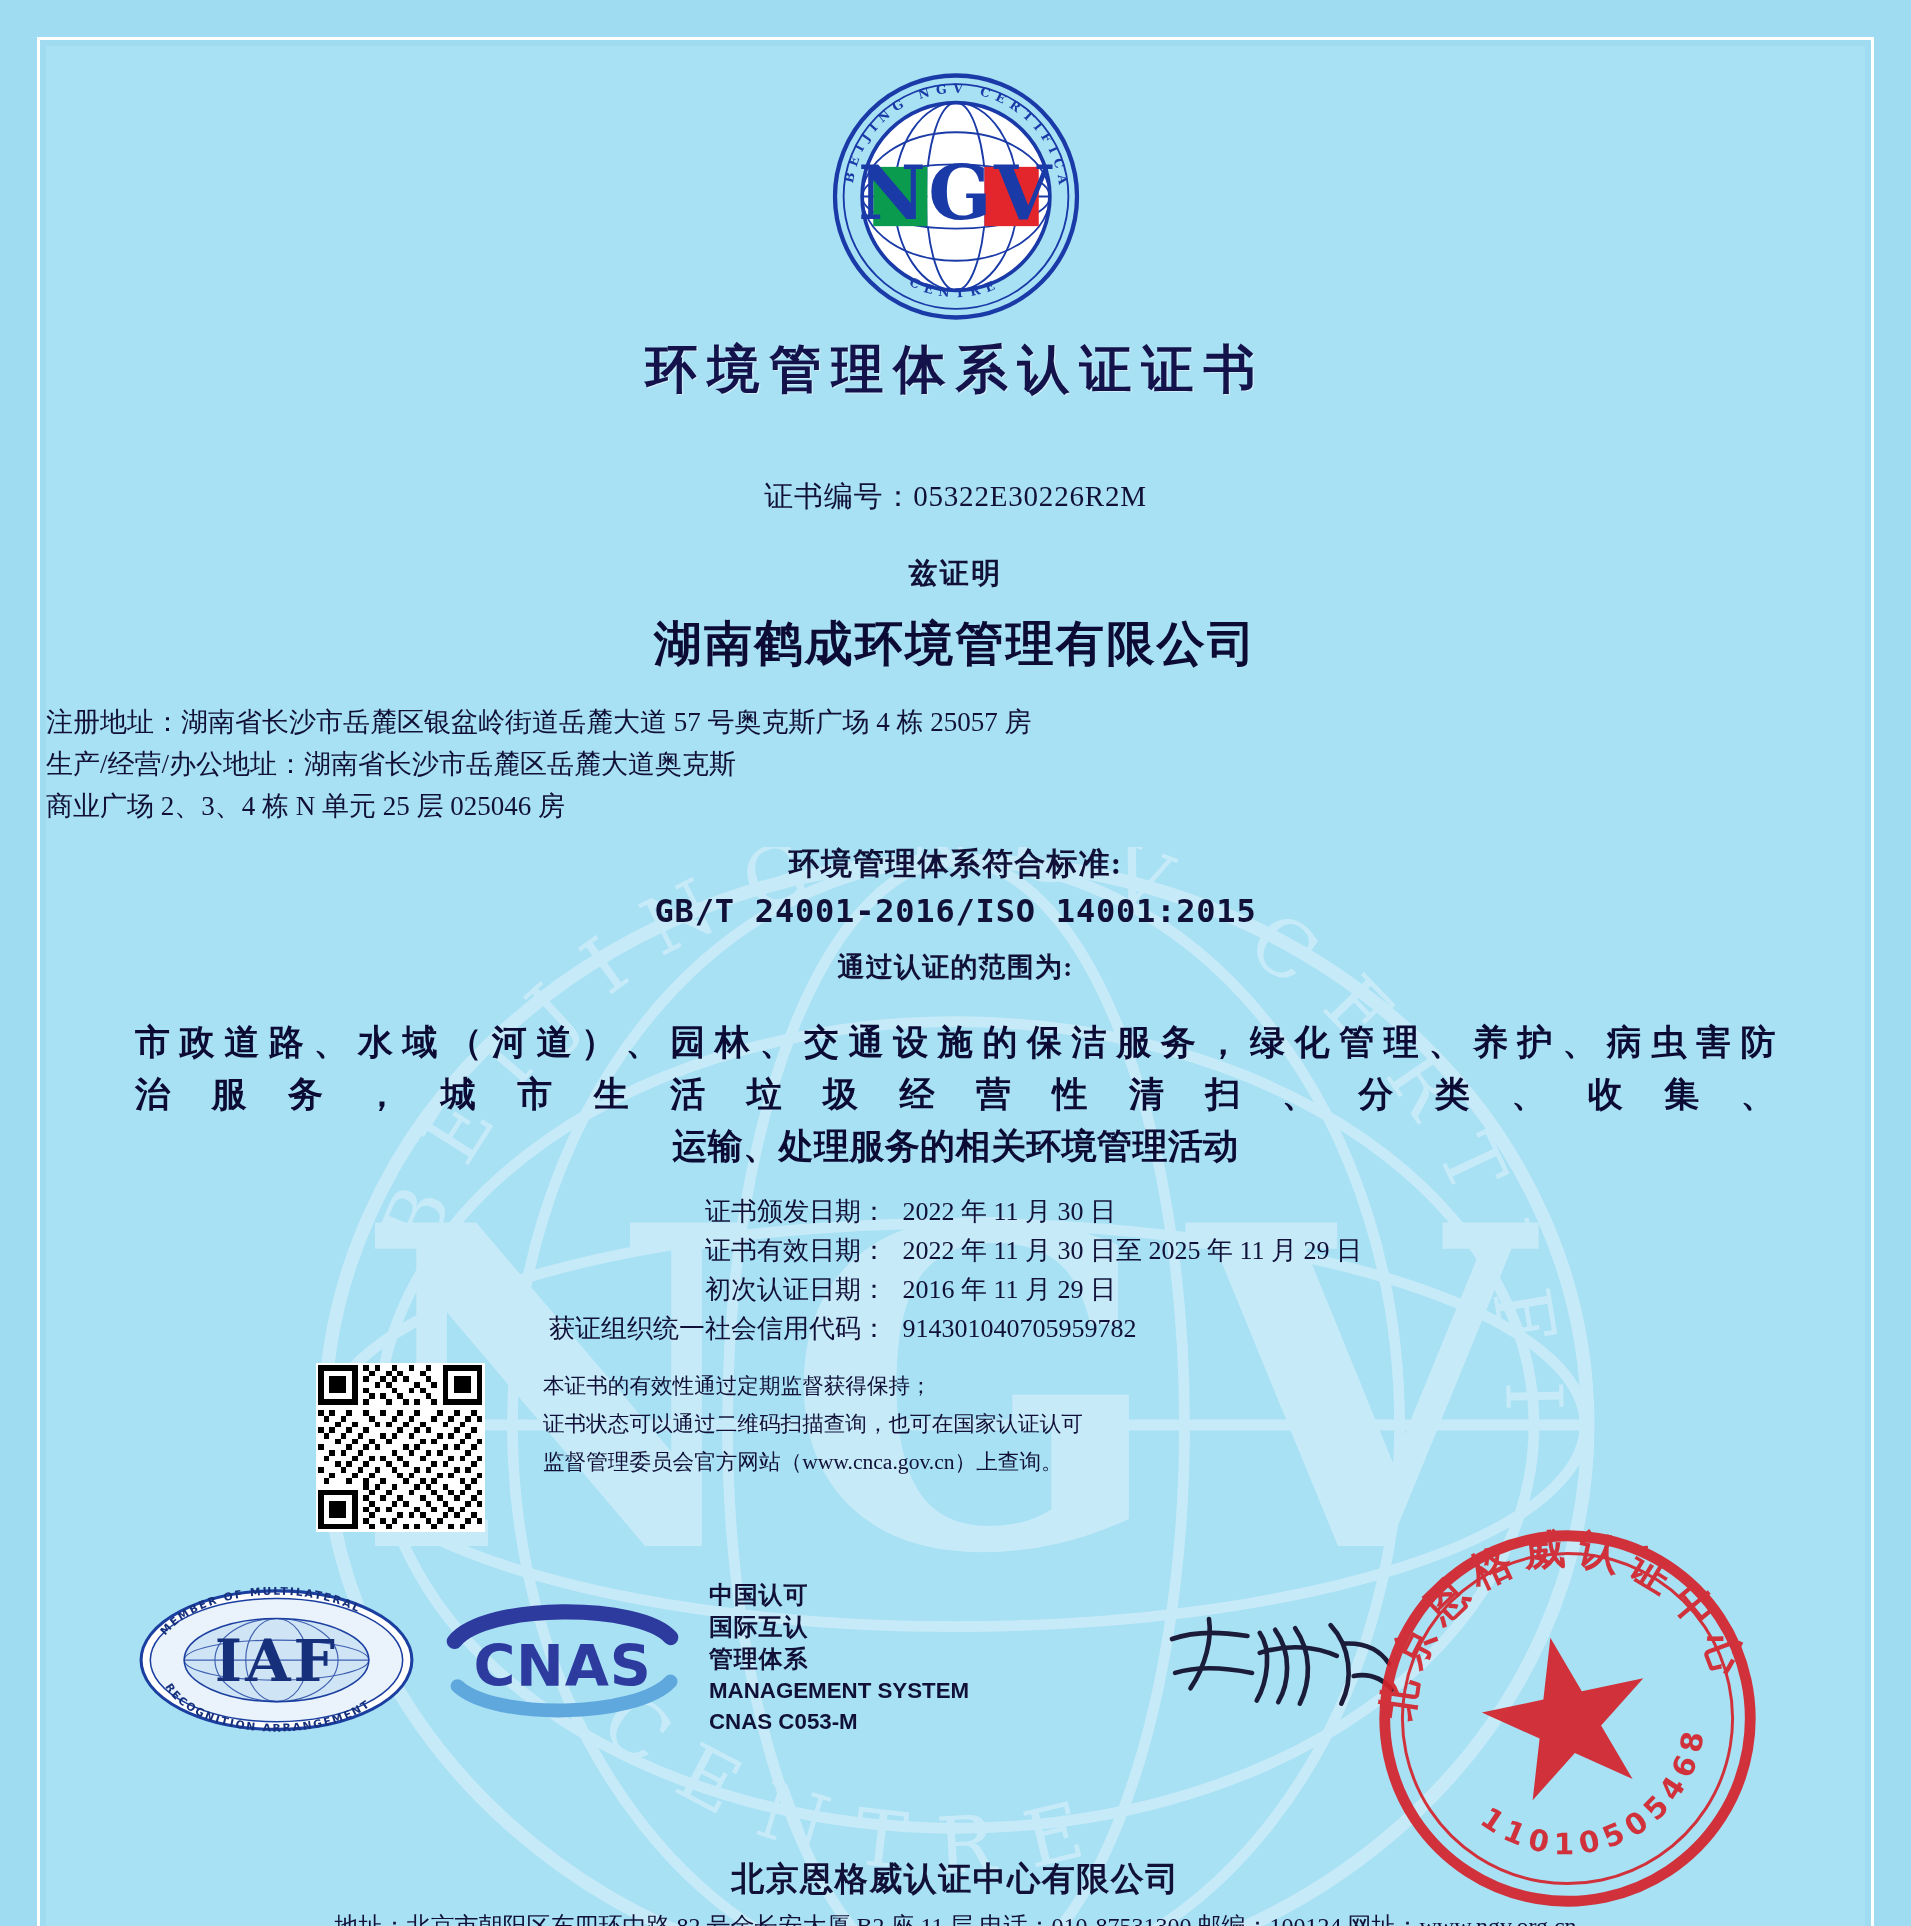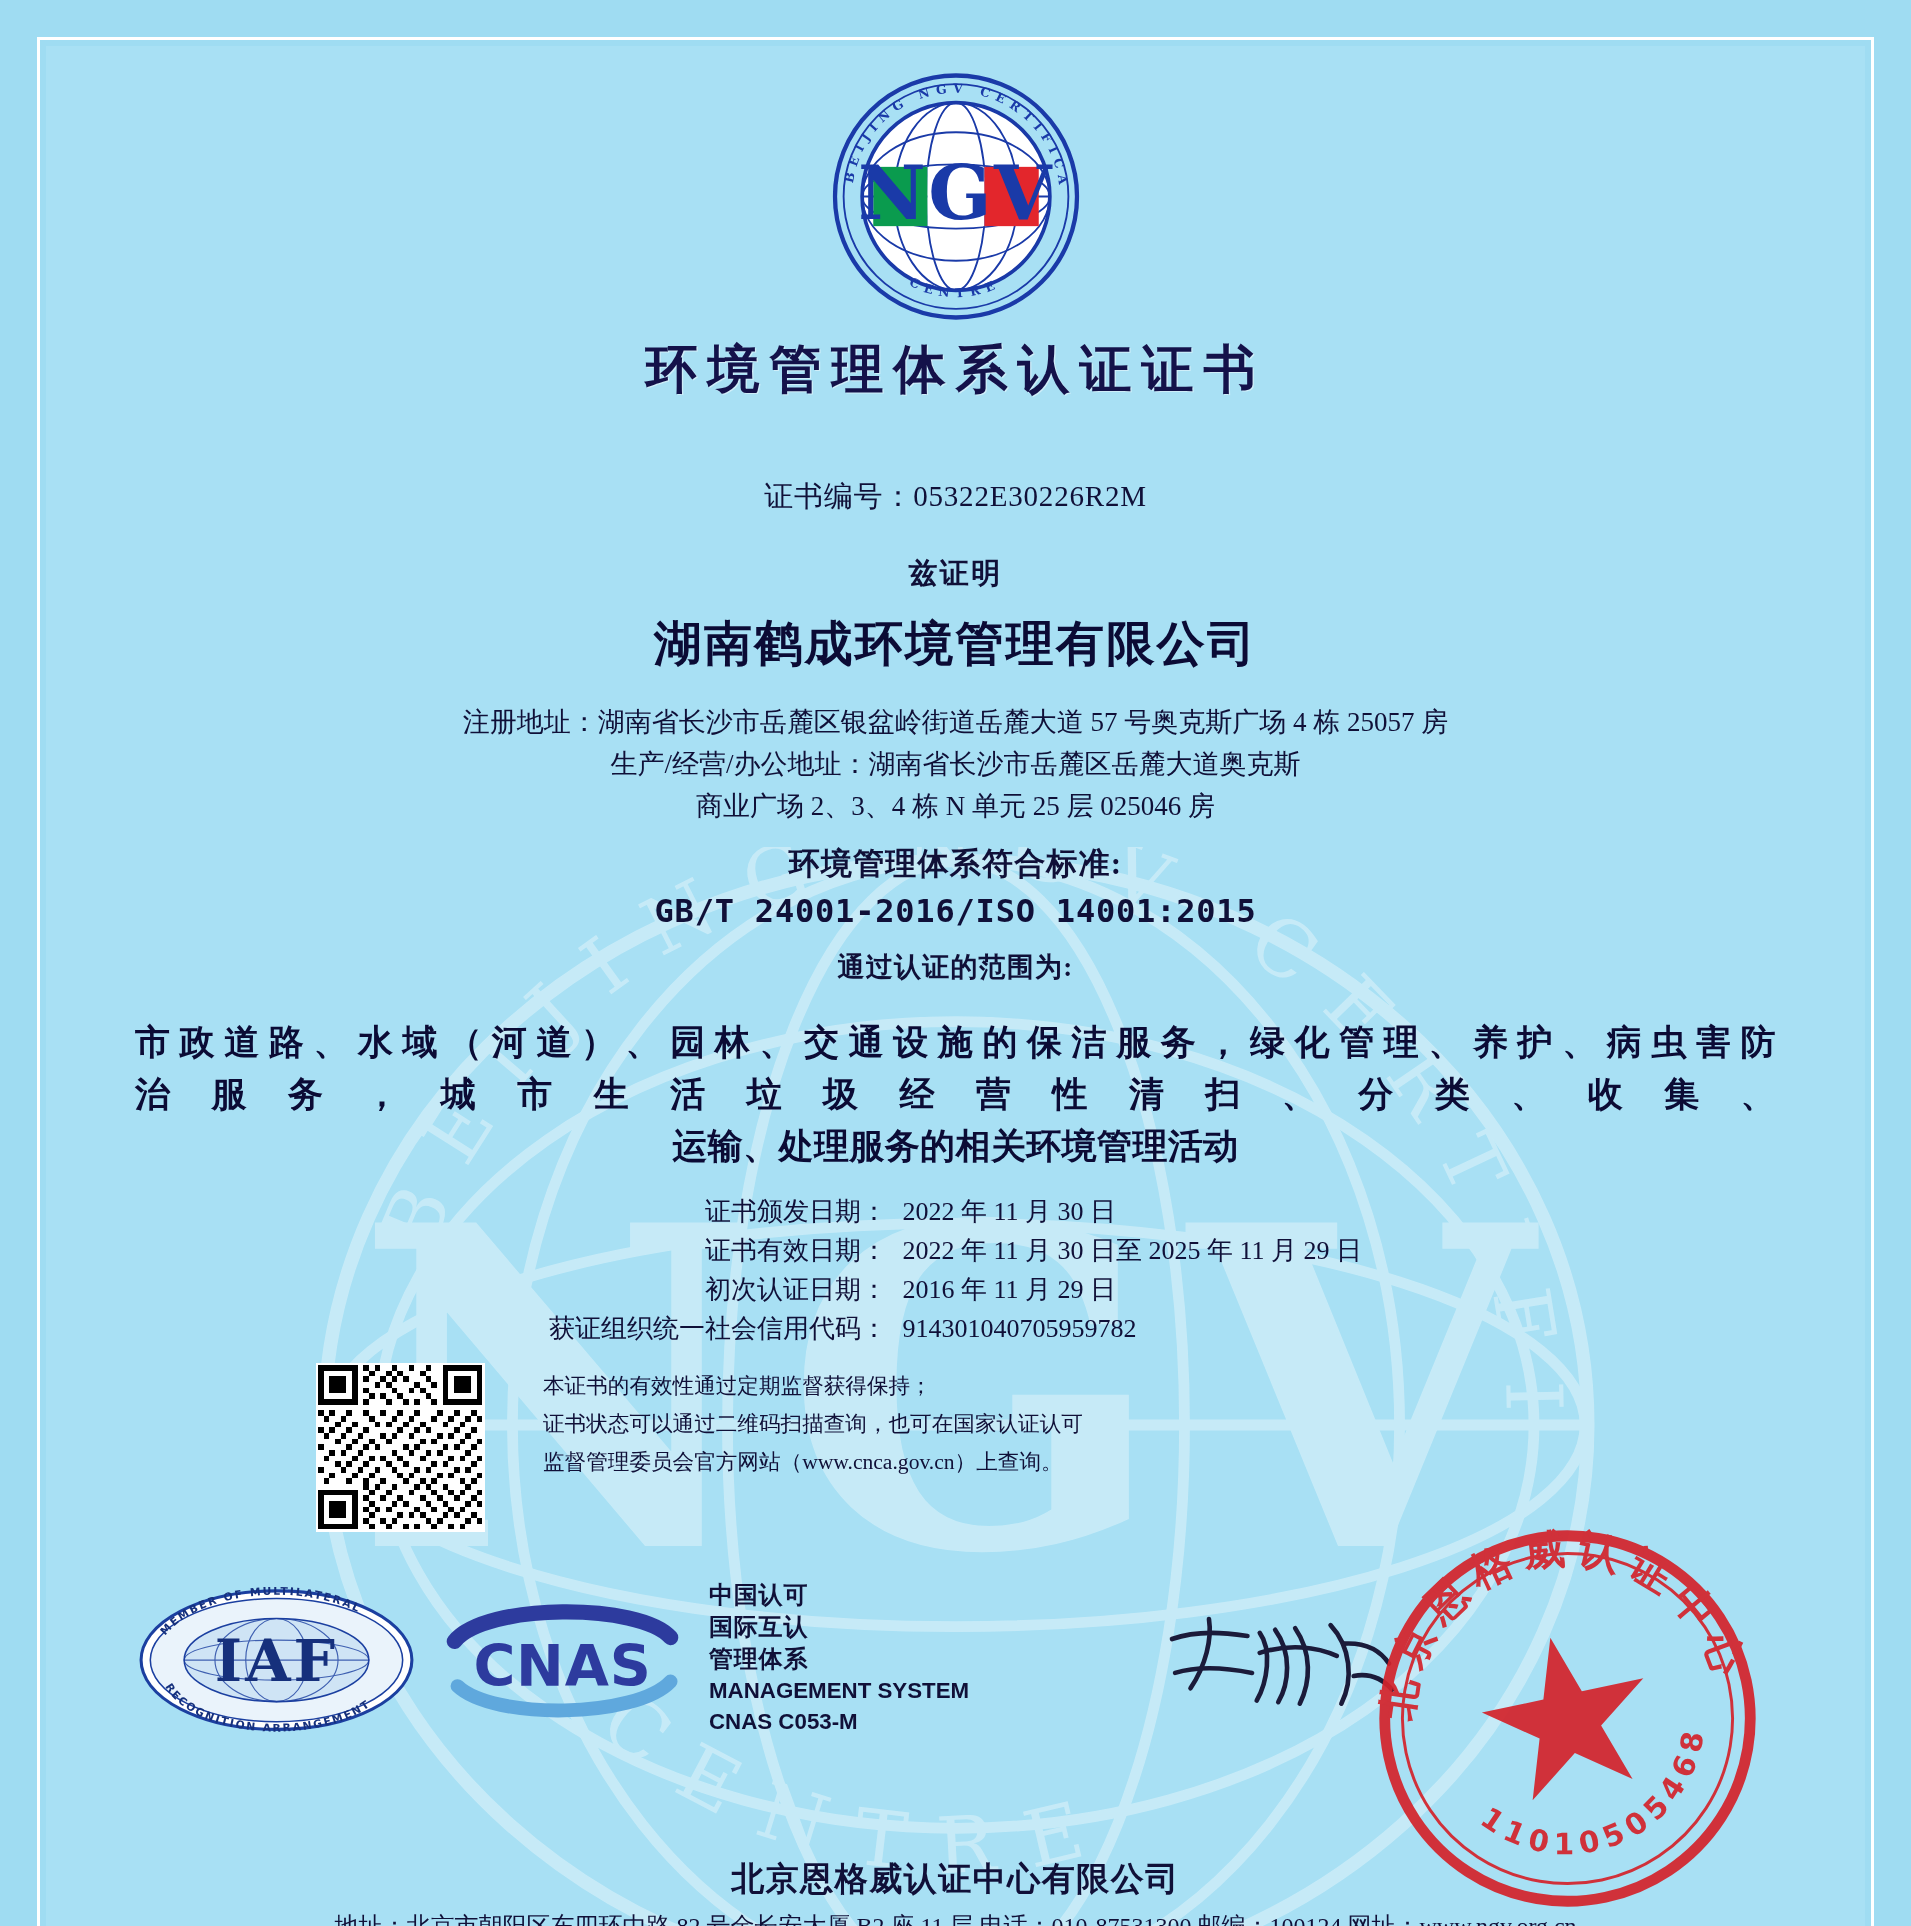--- a/index.html
+++ b/index.html
@@ -108,21 +108,21 @@
     text-align: center;
     font-size: 48px;
     font-weight: bold;
     color: #0b0b35;
     letter-spacing: 2.3px;
   }
   .addr-block {
     position: absolute;
     top: 655px;
     width: 100%;
-    text-align: center;
+    text-align: left;
     color: #101038;
   }
   .addr-line {
     font-size: 27px;
     line-height: 42px;
     white-space: nowrap;
   }
   .std-head {
     position: absolute;
     top: 797px;

